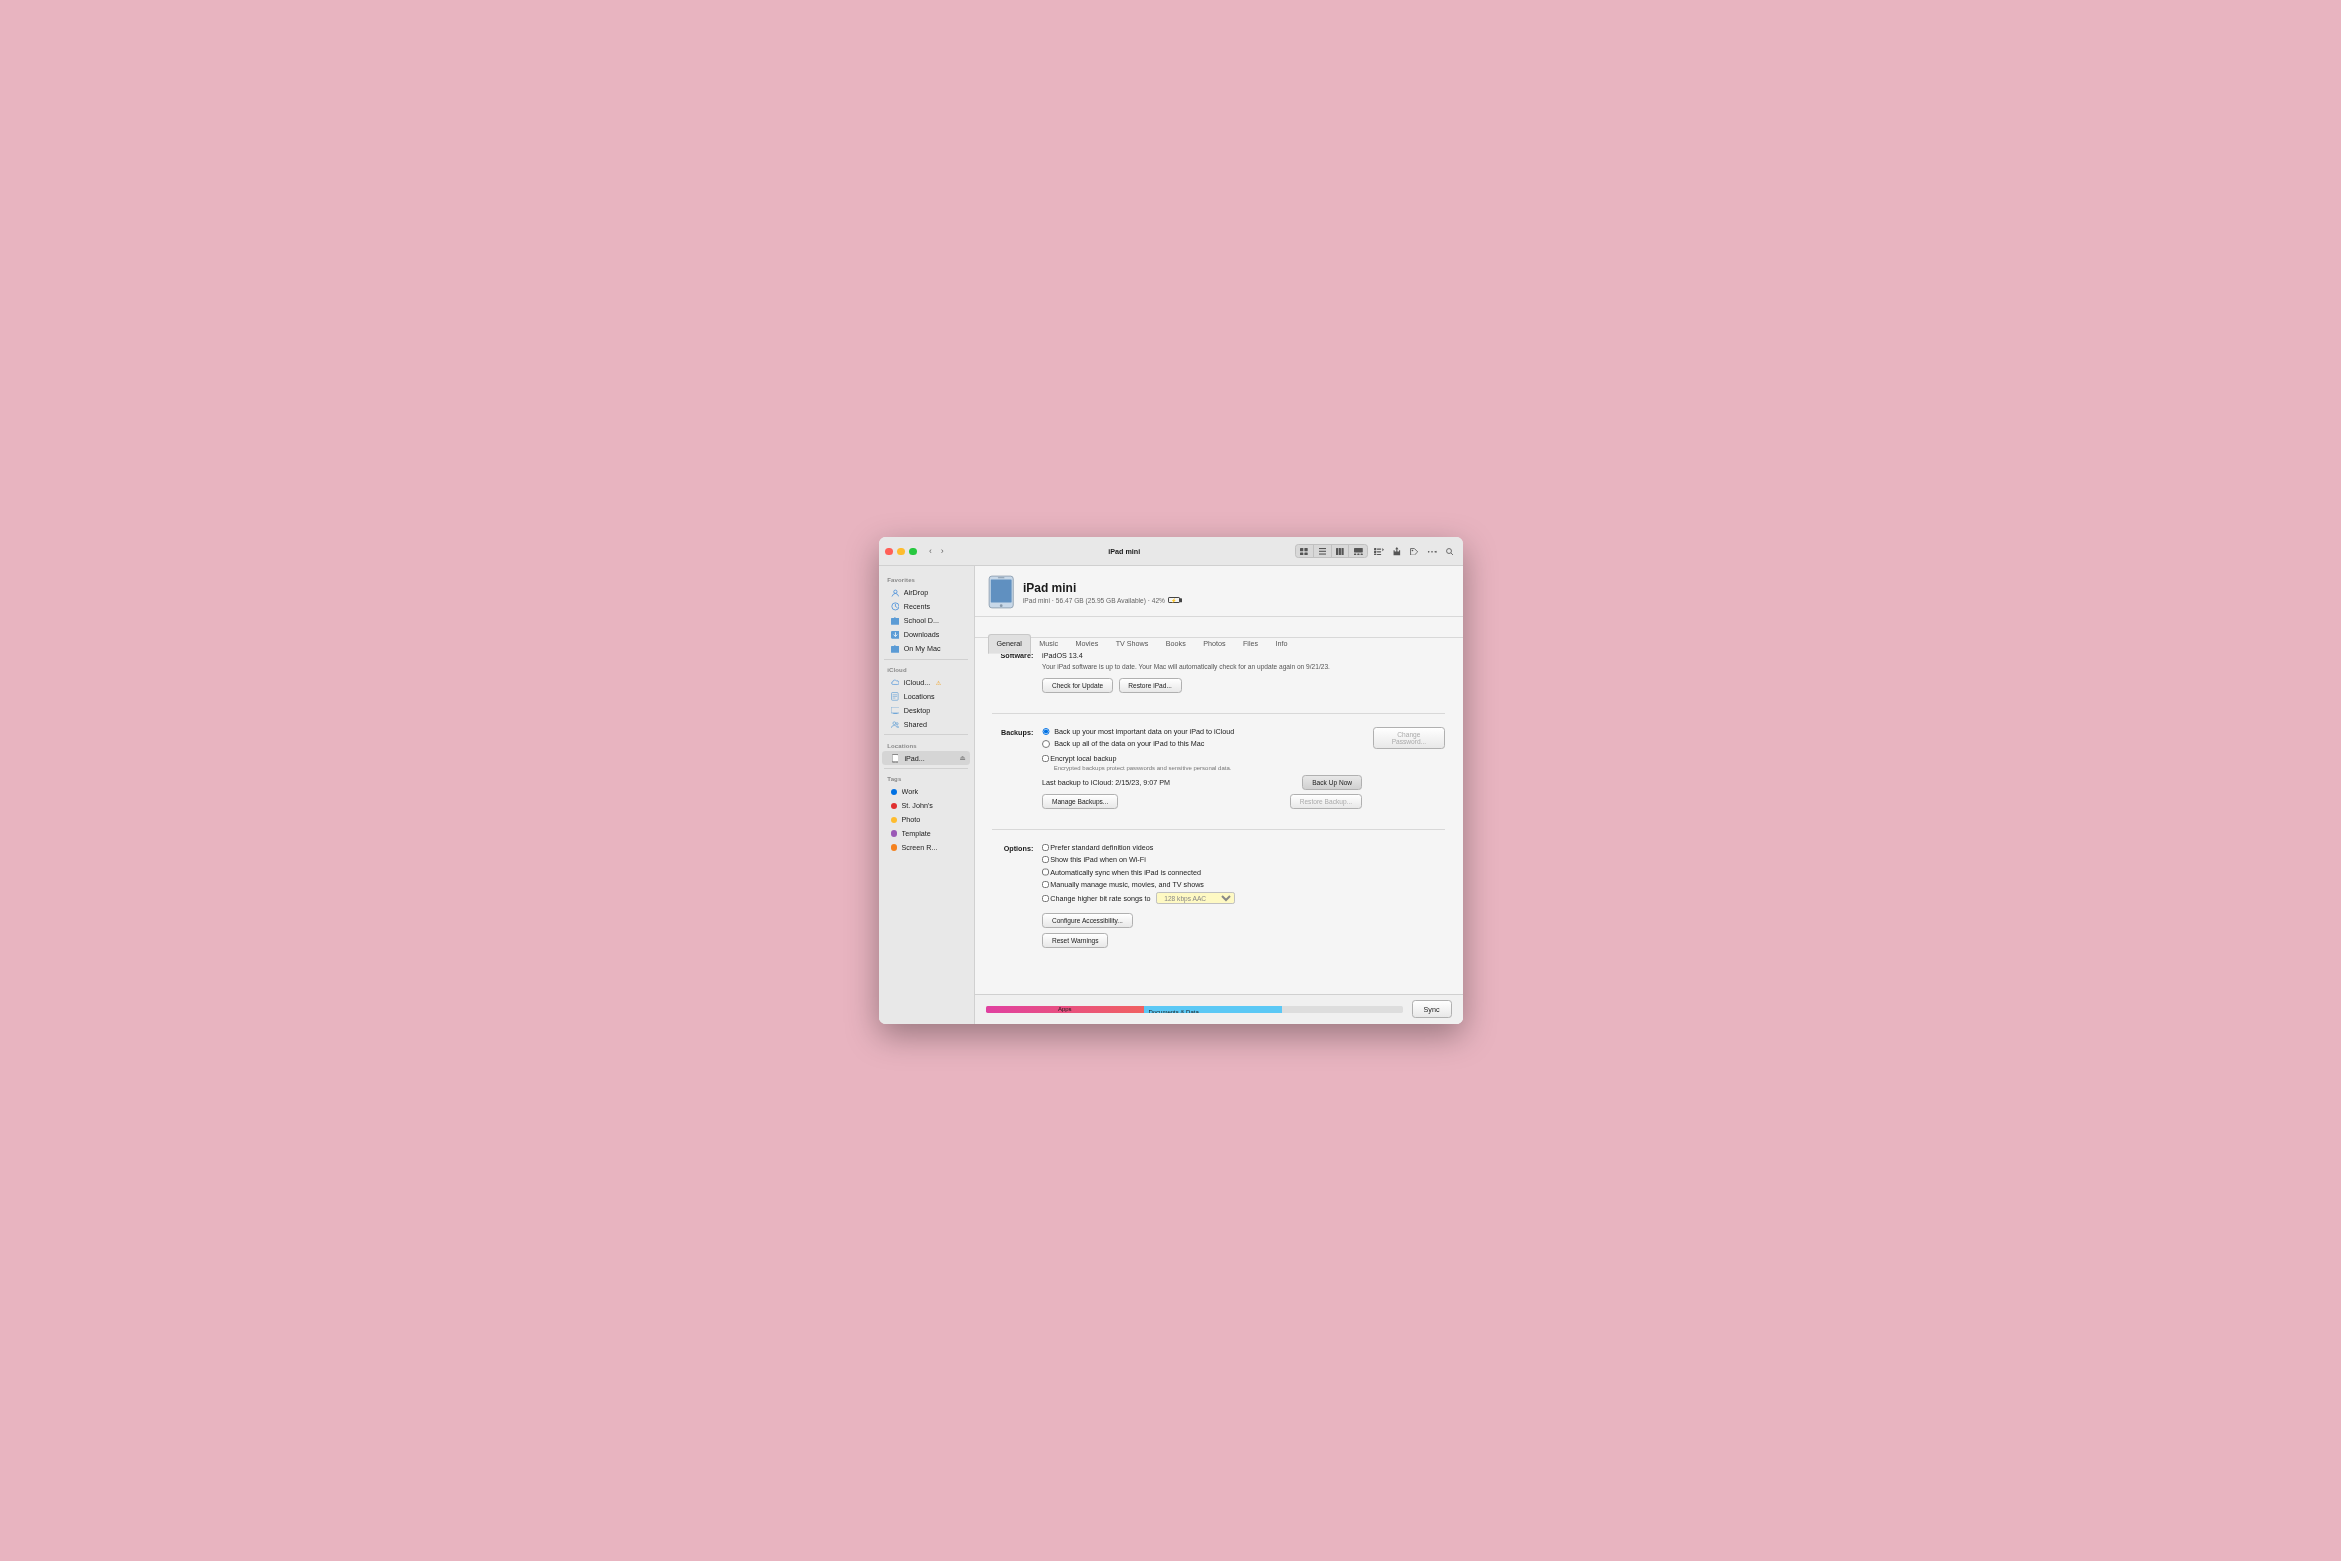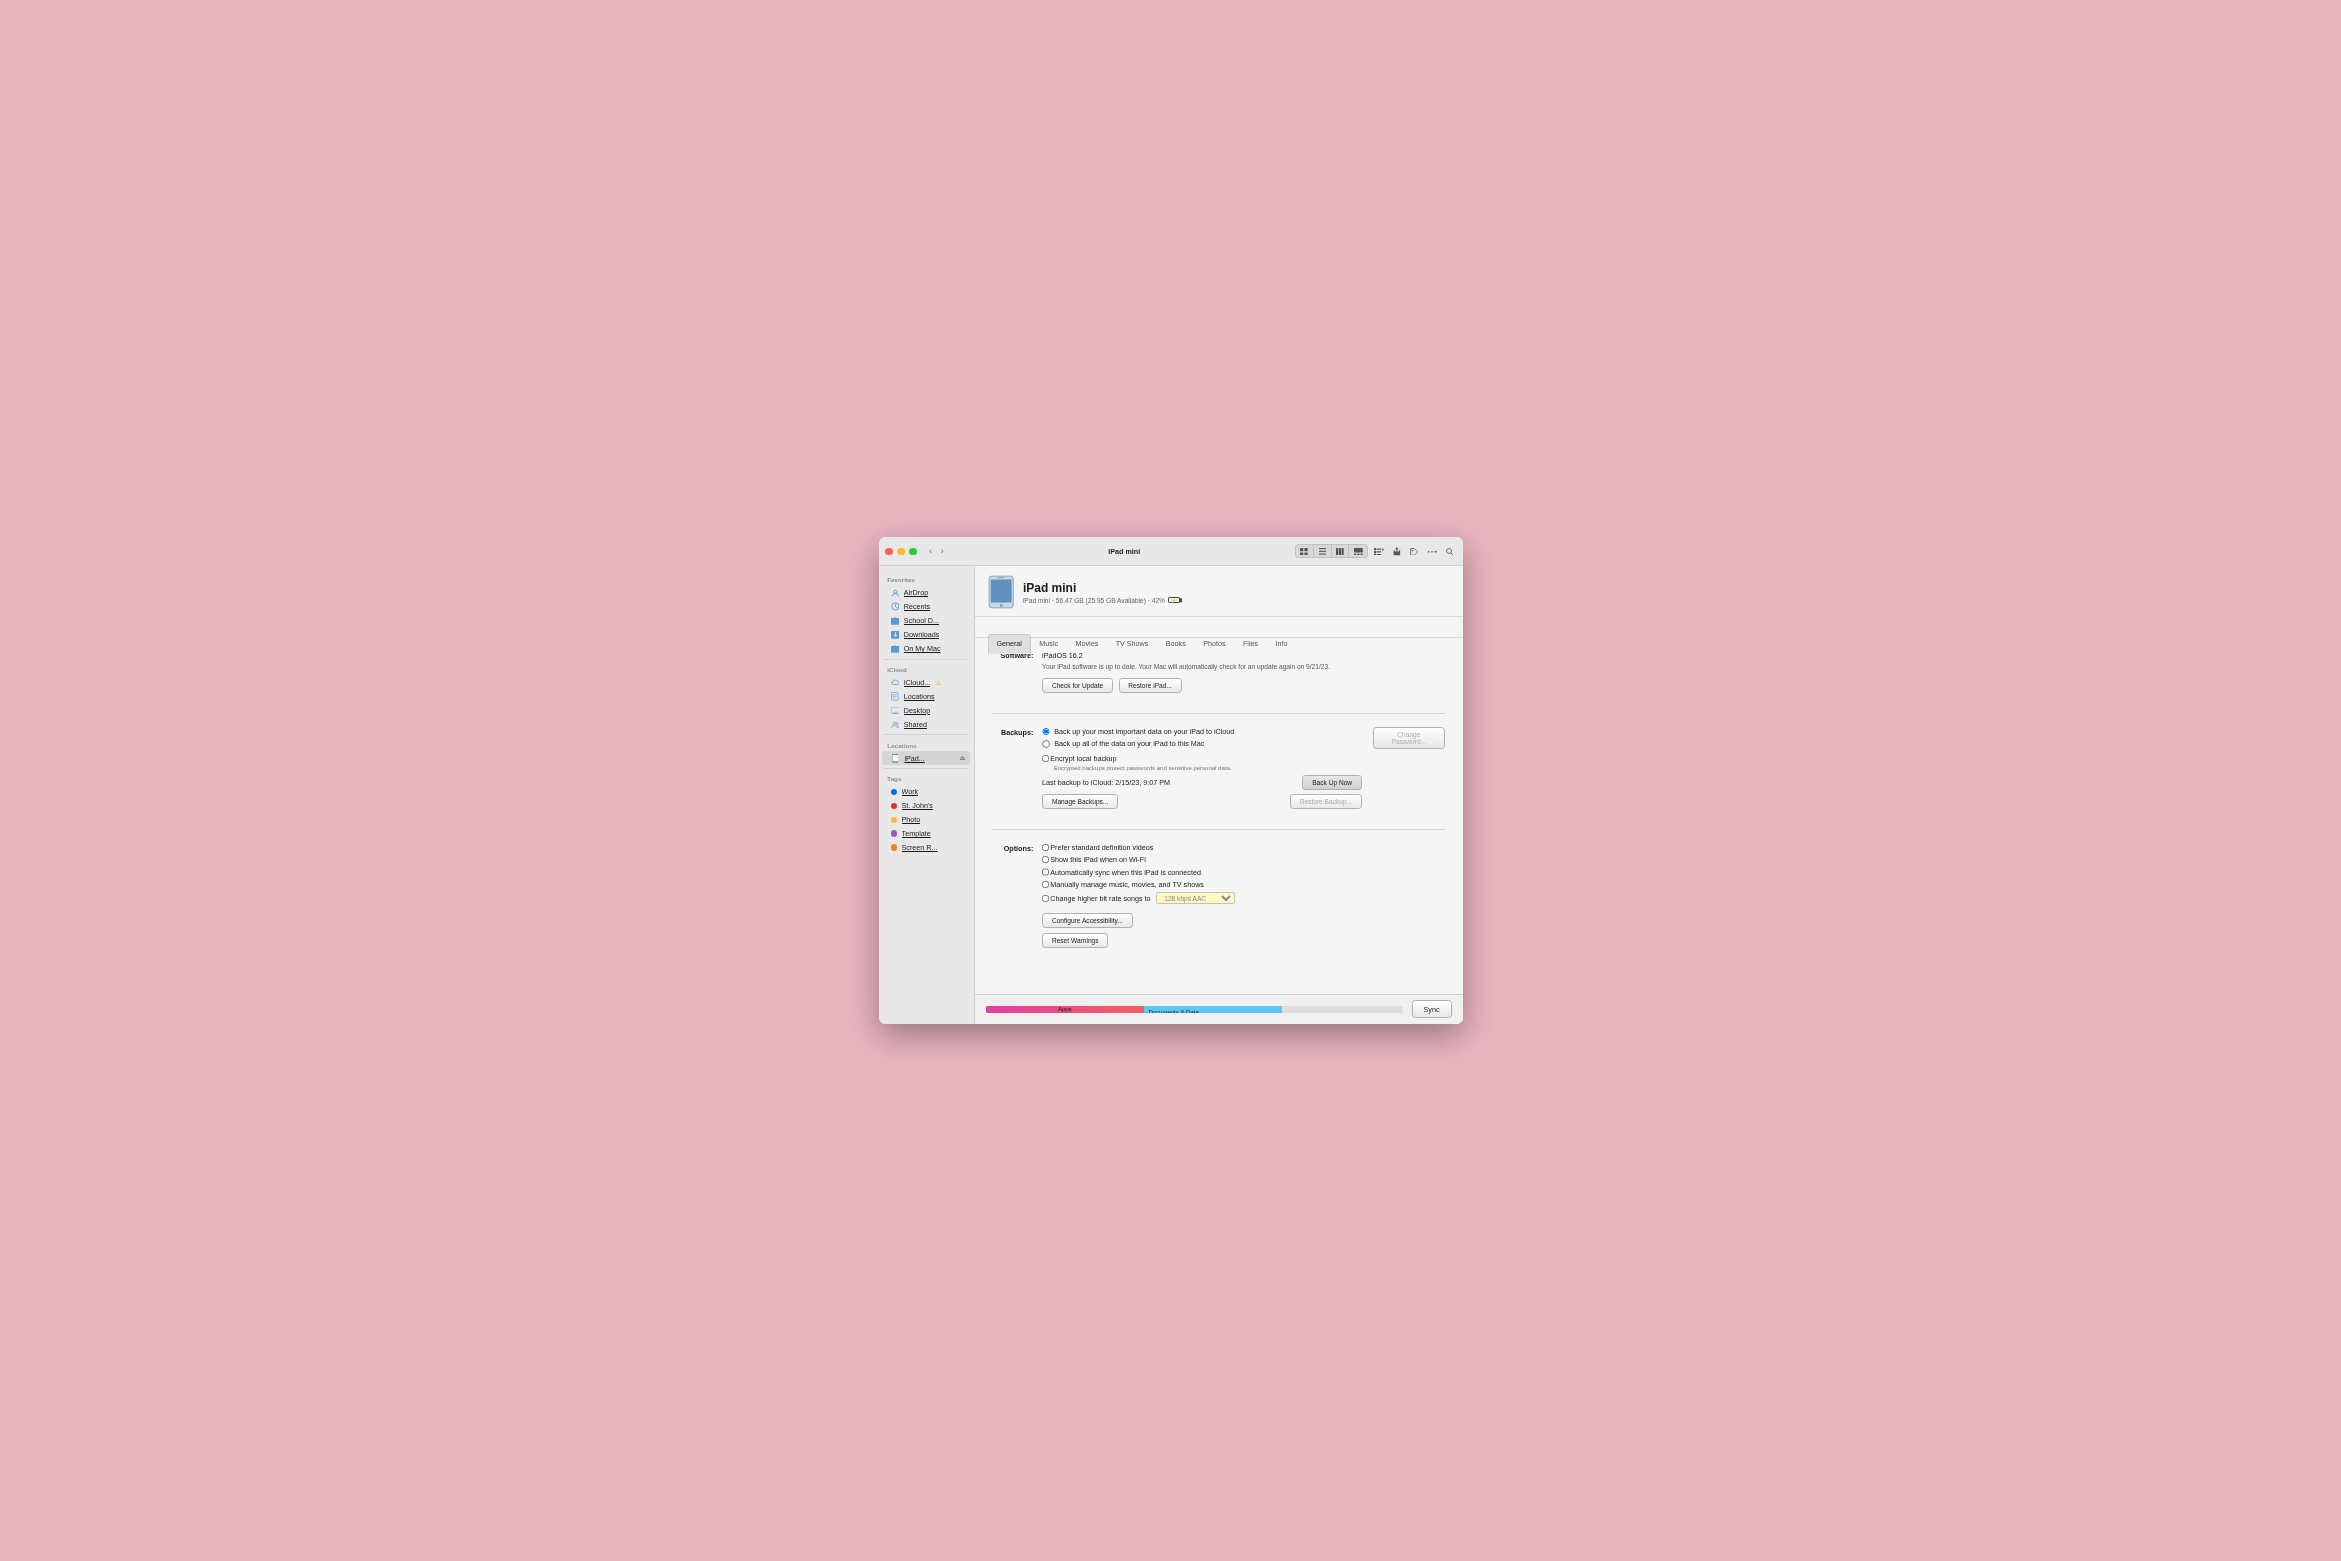--- a/index.html
+++ b/index.html
@@ -137,21 +137,20 @@
       display: flex;
       align-items: center;
       justify-content: center;
       font-size: 7.7px;
     }
     .sidebar-item-text {
       font-size: 7.2px;
       white-space: nowrap;
       overflow: hidden;
       text-overflow: ellipsis;
-      text-decoration: underline;
     }
     .tag-dot {
       width: 6.6px;
       height: 6.6px;
       border-radius: 50%;
       flex-shrink: 0;
     }
     .sidebar-divider {
       height: 0.6px;
       background: #d0d0d0;
@@ -735,21 +734,21 @@
         <div class="tab">Files</div>
         <div class="tab">Info</div>
       </div>
 
       <div class="content-scroll">
 
         <div class="section">
           <div class="section-row">
             <div class="section-label">Software:</div>
             <div class="section-content">
-              <div class="software-version">iPadOS 16.2</div>
+              <div class="software-version">iPadOS 13.4</div>
               <div class="software-desc">Your iPad software is up to date. Your Mac will automatically check for an update again on 9/21/23.</div>
               <div class="button-row">
                 <button class="mac-button">Check for Update</button>
                 <button class="mac-button">Restore iPad...</button>
               </div>
             </div>
           </div>
         </div>
 
         <div class="section">

